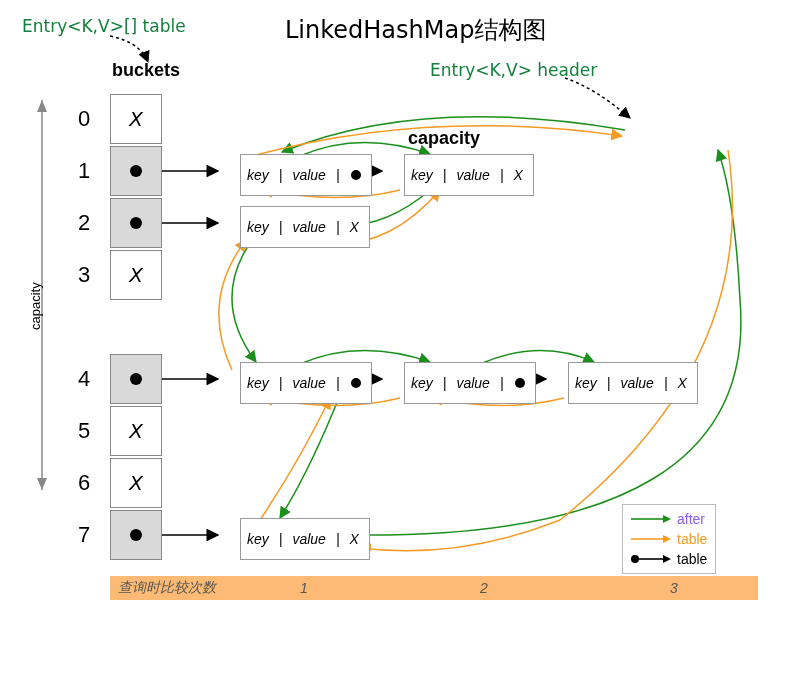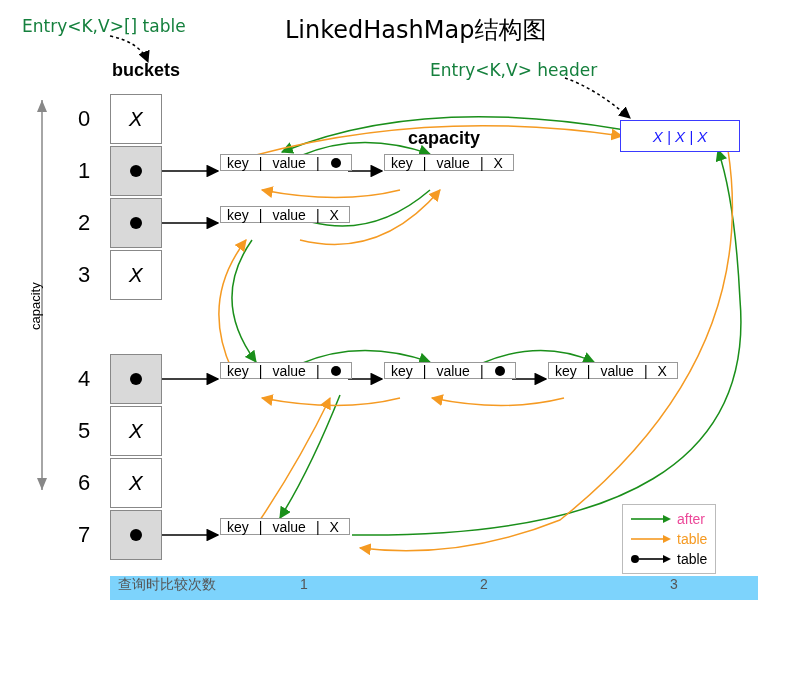--- a/index.html
+++ b/index.html
@@ -7,27 +7,27 @@
   svg{position:absolute;top:0;left:0;}
   .title{position:absolute;font-size:24px;font-weight:400;font-family:"DejaVu Sans",Arial,sans-serif;text-align:center;}
   .blue-label{position:absolute;color:#15803d;font-size:17px;font-family:"DejaVu Sans",Arial,sans-serif;}
   .bold-label{position:absolute;font-weight:700;font-size:18px;}
   .cap-label{position:absolute;font-size:13px;transform:rotate(-90deg);transform-origin:left top;}
   .idx{position:absolute;font-size:22px;width:28px;text-align:center;}
   .bucket{position:absolute;width:52px;height:50px;border:1px solid #888;box-sizing:border-box;background:#fff;display:flex;align-items:center;justify-content:center;font-size:20px;font-family:"DejaVu Sans",Arial,sans-serif;}
   .bucket.alt{background:#d9d9d9;}
   .bucket .xmark{font-style:italic;}
   .bucket .dot{width:12px;height:12px;border-radius:50%;background:#000;}
-  .entry{position:absolute;height:17px;border:1px solid #999;background:#fff;display:flex;align-items:center;font-size:14px;box-sizing:border-box;}
+  .entry{position:absolute;height:42px;border:1px solid #999;background:#fff;display:flex;align-items:center;font-size:14px;font-style:italic;box-sizing:border-box;margin-left:20px;}
   .entry .sep{padding:0 4px;}
   .entry .cell{padding:0 6px;white-space:nowrap;}
   .entry .ptrcell{width:24px;display:flex;align-items:center;justify-content:center;}
   .entry .ptrcell .dot{width:10px;height:10px;border-radius:50%;background:#000;}
   .header-entry{position:absolute;border:1px solid #3a3aff;color:#1a1aff;font-style:italic;font-size:15px;display:flex;align-items:center;justify-content:center;background:#fff;}
-  .footer{position:absolute;background:#7dd3fc;font-size:14px;color:#555;display:flex;}
+  .footer{position:absolute;background:#fdba74;font-size:14px;color:#555;display:flex;align-items:center;font-style:italic;}
   .legend{position:absolute;border:1px solid #bbb;background:#fff;font-size:14px;padding:4px 8px 4px 6px;}
   .legend-row{display:flex;align-items:center;gap:6px;height:20px;}
   .legend-row svg{position:static;}
 </style>
 </head>
 <body>
 <div id="stage">
 
 <svg width="800" height="694">
   <defs>
@@ -127,23 +127,20 @@
 <div class="bucket" style="left:110px;top:406px;">
       <span class="xmark">X</span>
     </div>
 <div class="bucket" style="left:110px;top:458px;">
       <span class="xmark">X</span>
     </div>
 <div class="bucket alt" style="left:110px;top:510px;">
       <span class="dot"></span>
     </div>
 
-<div class="header-entry" style="left:620px;top:120px;width:118px;height:30px;">
-      <span>X  |  X  |  X</span>
-    </div>
 
 <div class="entry" style="left:220px;top:154px;width:132px;">
   <span class="cell">key</span>
       <span class="sep">|</span>
   <span class="cell">value</span>
       <span class="sep">|</span>
   <span class="ptrcell">
         <span class="dot"></span>
       </span>
 </div>
@@ -203,21 +200,21 @@
   <span style="position:absolute;left:370px;">2</span>
   <span style="position:absolute;left:560px;">3</span>
 </div>
 
 <div class="legend" style="left:622px;top:504px;">
   <div class="legend-row">
     <svg width="42" height="12">
           <line x1="2" y1="6" x2="34" y2="6" stroke="#1a8f1a" stroke-width="1.6"></line>
           <path d="M34,2 L42,6 L34,10 Z" fill="#1a8f1a"></path>
         </svg>
-    <span style="color:#ec4899">after</span>
+    <span style="color:#8b5cf6">after</span>
   </div>
   <div class="legend-row">
     <svg width="42" height="12">
           <line x1="2" y1="6" x2="34" y2="6" stroke="#f59a22" stroke-width="1.6"></line>
           <path d="M34,2 L42,6 L34,10 Z" fill="#f59a22"></path>
         </svg>
     <span style="color:#f59a22">table</span>
   </div>
   <div class="legend-row">
     <svg width="42" height="12">

